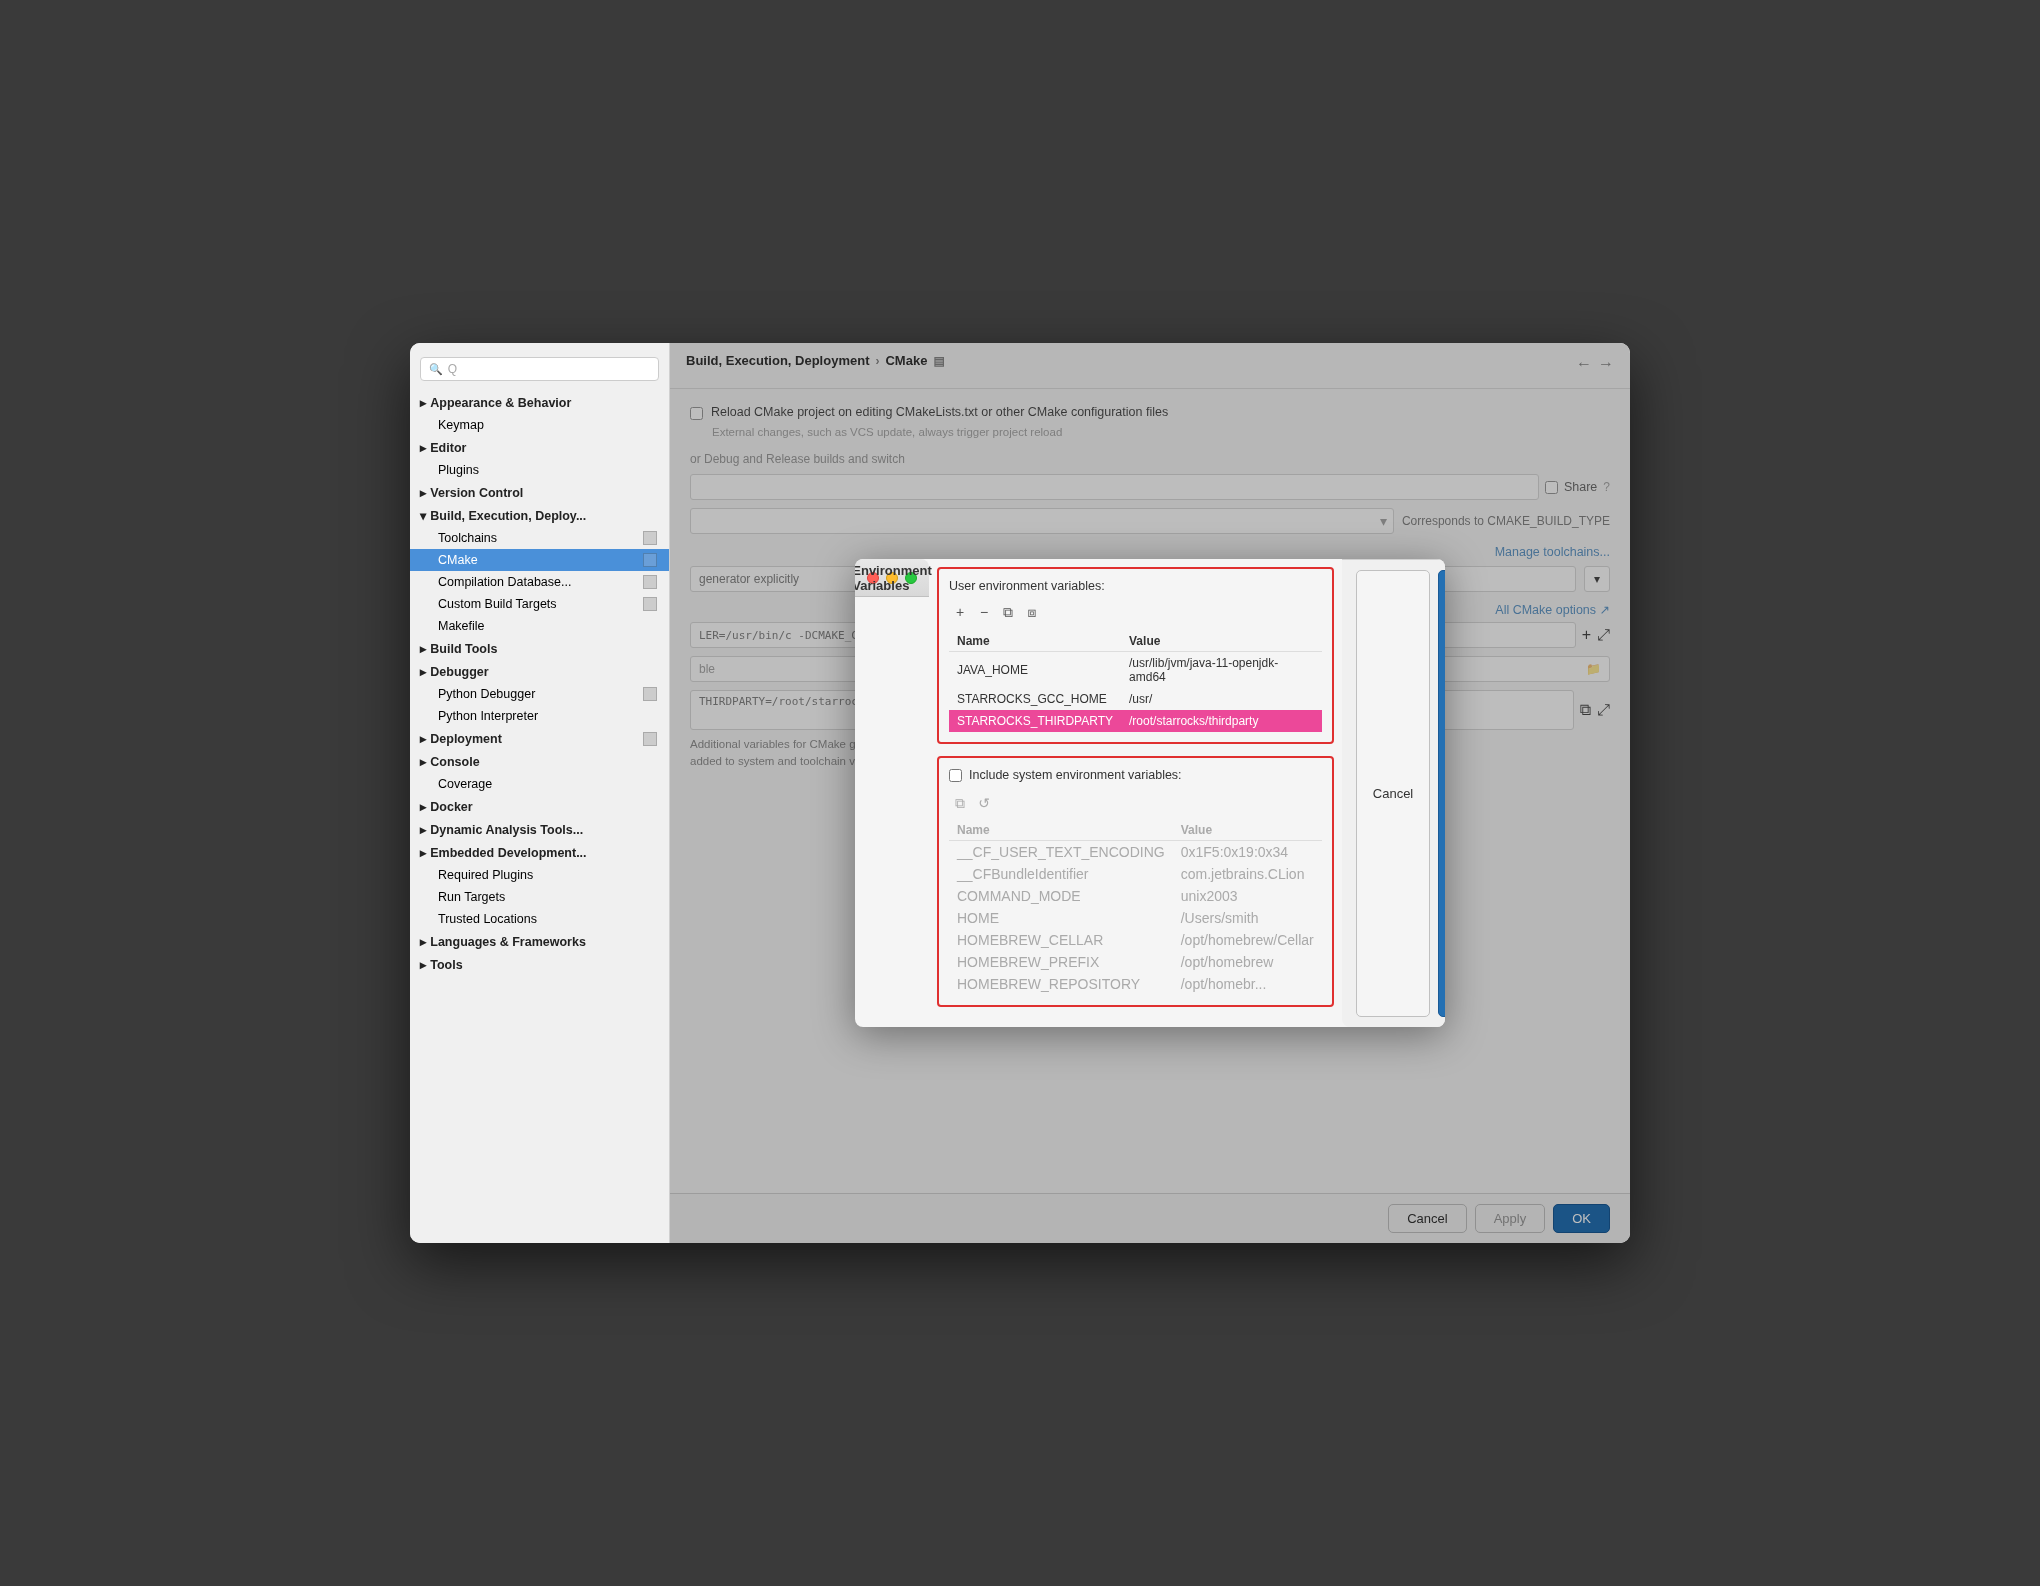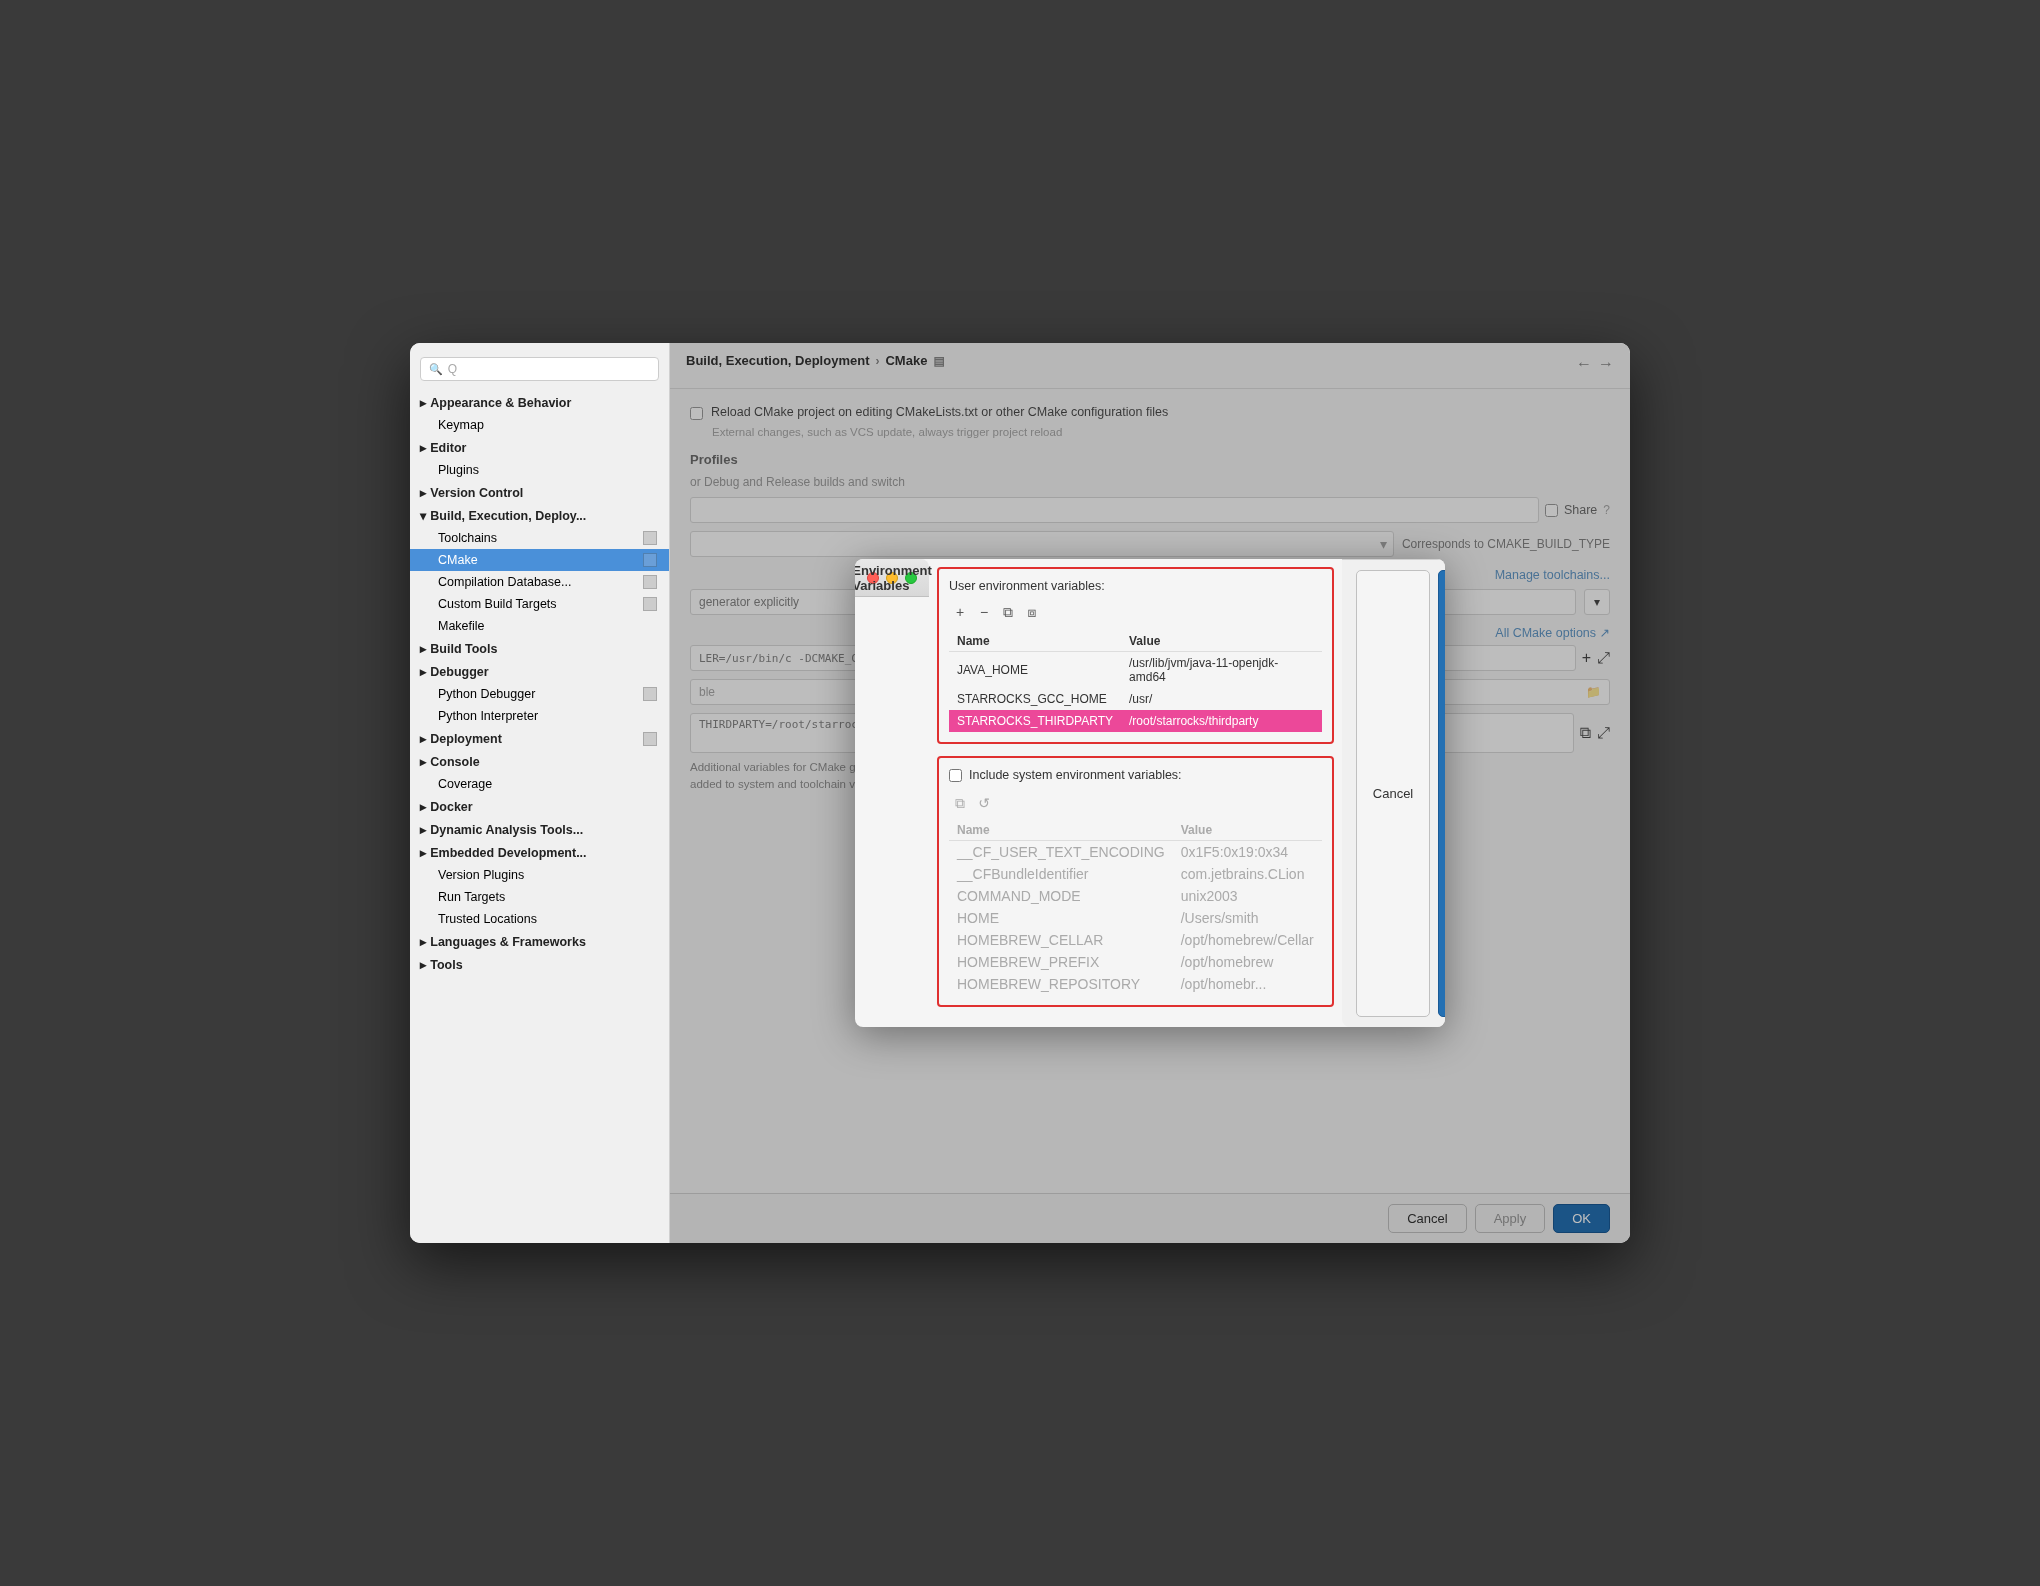--- a/index.html
+++ b/index.html
@@ -493,21 +493,21 @@
       </div>
       <div class="sidebar-item section-header">
         <span style="margin-right:4px;">▸</span>
         <span>Dynamic Analysis Tools...</span>
       </div>
       <div class="sidebar-item section-header">
         <span style="margin-right:4px;">▸</span>
         <span>Embedded Development...</span>
       </div>
       <div class="sidebar-item indent1">
-        <span>Version Plugins</span>
+        <span>Required Plugins</span>
       </div>
       <div class="sidebar-item indent1">
         <span>Run Targets</span>
       </div>
       <div class="sidebar-item indent1">
         <span>Trusted Locations</span>
       </div>
       <div class="sidebar-item section-header">
         <span style="margin-right:4px;">▸</span>
         <span>Languages &amp; Frameworks</span>
@@ -533,21 +533,20 @@
         </div>
       </div>
 
       <div class="panel-body">
         <div class="checkbox-row">
           <input type="checkbox" style="">
           <span style="font-size:12.5px;">Reload CMake project on editing CMakeLists.txt or other CMake configuration files</span>
         </div>
         <div class="hint-text">External changes, such as VCS update, always trigger project reload</div>
 
-        <div class="section-label">Profiles</div>
 
         <div style="font-size:12px; color:#777; margin-bottom:8px;">or Debug and Release builds and switch</div>
 
         <div class="share-row">
           <div style="flex:1; height:26px; background:white; border:1px solid #ccc; border-radius:3px;"></div>
           <input type="checkbox" class="share-checkbox" style="">
           <span class="share-label">Share</span>
           <span class="help-icon">?</span>
         </div>
 

